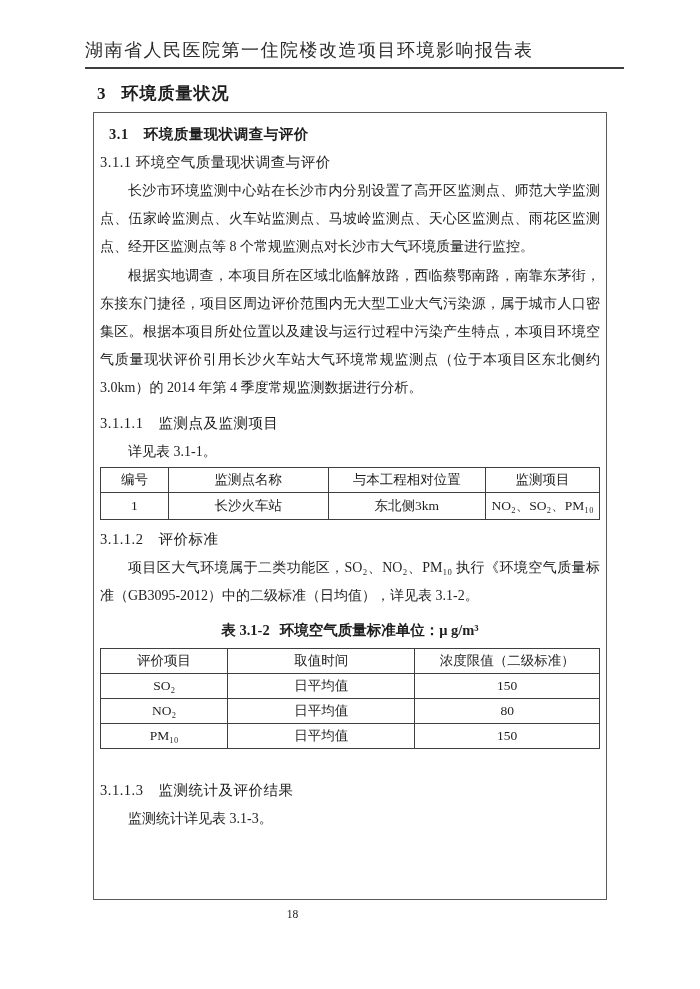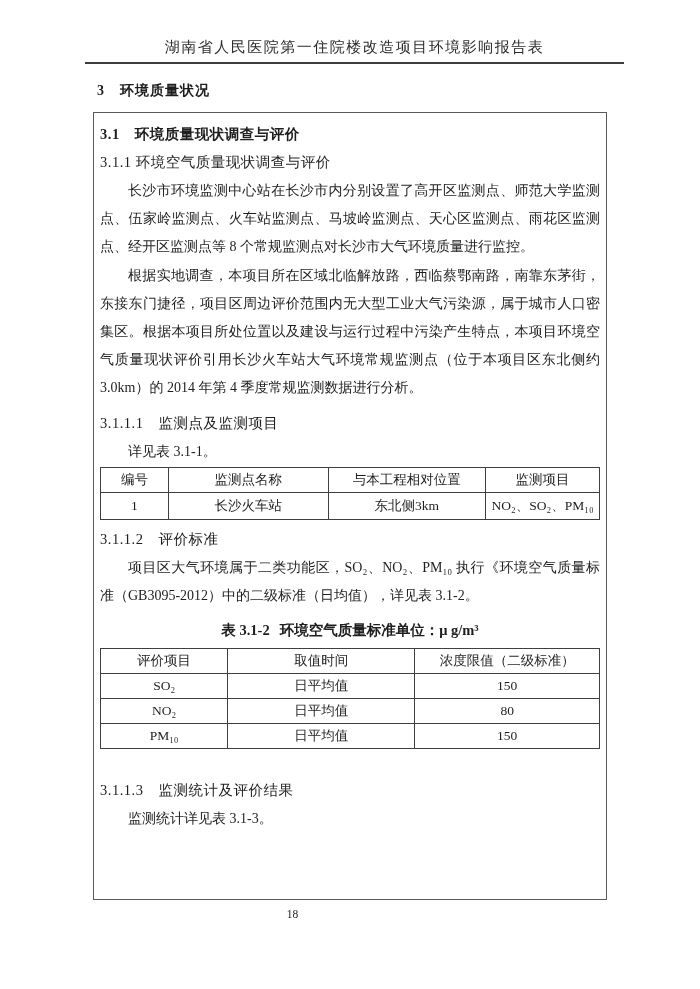--- a/index.html
+++ b/index.html
@@ -5,32 +5,32 @@
   * { margin:0; padding:0; box-sizing:border-box; }
   html,body { background:#fff; }
   body {
     width:700px; height:989px; position:relative;
     font-family:"Liberation Serif","DejaVu Serif",serif;
     color:#1e1e1e;
   }
   .page-header {
     position:absolute; left:85px; top:38px; width:539px;
     border-bottom:2px solid #3d3d3d; padding-bottom:5px;
-    text-align:center; font-size:15px; color:#2b2b2b; letter-spacing:1.5px;
+    text-align:left; font-size:18px; color:#2b2b2b; letter-spacing:1.5px;
   }
   .chapter {
     position:absolute; left:97px; top:82px;
-    font-weight:bold; font-size:14px; letter-spacing:1px;
+    font-weight:bold; font-size:17px; letter-spacing:1px;
   }
   .chapter .num { margin-right:16px; letter-spacing:0; }
   .content-box {
     position:absolute; left:93px; top:112px; width:514px; height:788px;
     border:1.5px solid #5a5a5a; padding:6px 6px 0 6px; overflow:hidden;
   }
-  .sec-bold { font-weight:bold; font-size:14.5px; line-height:26px; margin:2px 0; letter-spacing:0.5px; }
+  .sec-bold { font-weight:bold; font-size:14.5px; line-height:26px; margin:2px 9px; letter-spacing:0.5px; }
   .sec { font-size:14.5px; line-height:26px; margin:2px 0; letter-spacing:0.5px; }
   .para { font-size:14px; line-height:28px; text-align:justify; text-indent:2em; margin:1px 0; }
   .mt8  { margin-top:8px; }
   .mt14 { margin-top:6px; }
   .mt16 { margin-top:28px; }
   .tbl-title { text-align:center; font-weight:bold; font-size:14.5px; line-height:24px; margin:8px 0 6px; }
   .tbl-title .lbl { margin-right:10px; }
   table { width:100%; border-collapse:collapse; table-layout:fixed; font-size:13.5px; margin:0 0 4px 0; }
   th, td { border:1px solid #3f3f3f; text-align:center; font-weight:normal; padding:3px 2px; }
   .t1 th { height:24px; }

